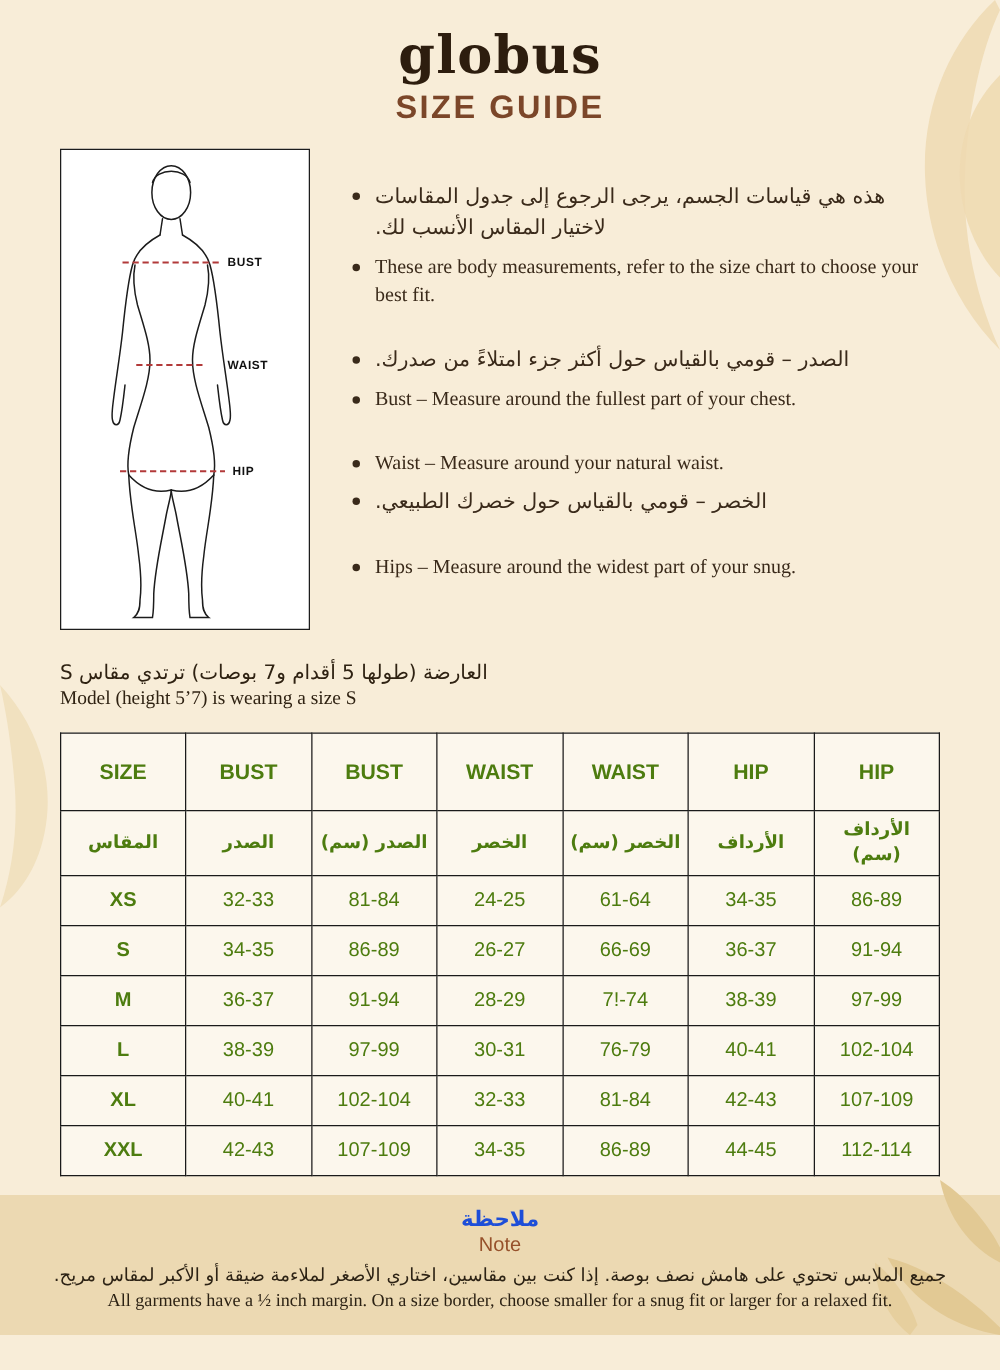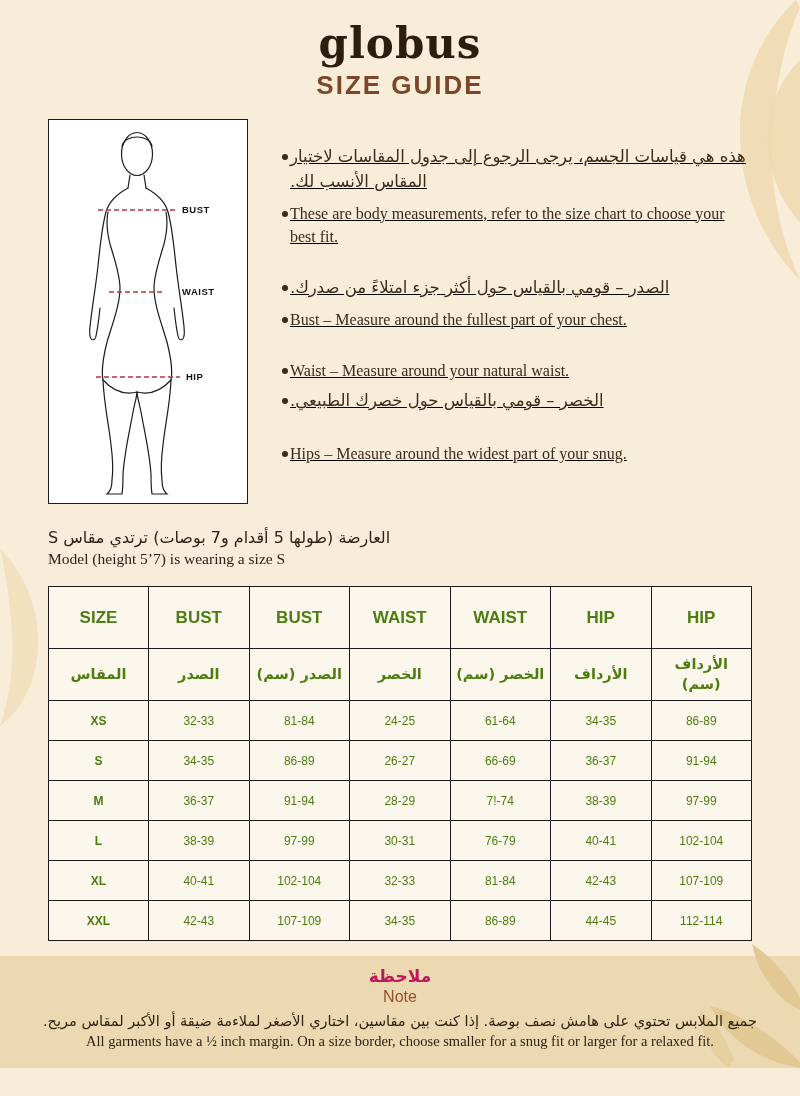--- a/index.html
+++ b/index.html
@@ -17,44 +17,44 @@
   
   .header { position:relative; text-align:center; padding-top:22px; z-index:1; }
   .brand { font-family:"DejaVu Serif",serif; font-weight:bold; font-size:42px; line-height:1.05; color:#2d1d0e; letter-spacing:1px; }
   .title { font-size:26px; font-weight:bold; letter-spacing:2px; color:#7b4629; margin-top:4px; }
 
   
   .main { position:relative; display:flex; gap:34px; padding:0 48px; margin-top:18px; z-index:1; }
   .figure-box { width:200px; height:385px; background:#ffffff; border:1.5px solid #1c1c1c; flex:0 0 auto; }
   .bullets { flex:1; padding-top:26px; }
   .bullet-group { margin-bottom:28px; }
-  .bullet-item { display:flex; gap:2px; align-items:flex-start; margin-bottom:7px;text-decoration:underline; }
+  .bullet-item { display:flex; gap:12px; align-items:flex-start; margin-bottom:7px; }
   .dot { width:6px; height:6px; border-radius:50%; background:#3a2a1a; margin-top:9px; flex:0 0 auto; }
   .bullets p { color:#3a2a1a; }
   p.ar-text { font-size:16.5px; line-height:1.5; direction:rtl; text-align:left; width:100%; font-family:"DejaVu Sans",sans-serif; }
   p.en-text { font-size:16px; line-height:1.45; font-family:"Liberation Serif",serif; }
 
   
   .model-note { margin:24px 48px 0; color:#2f2212; position:relative; z-index:1; }
   .model-note .ar-line { font-size:16px; direction:rtl; text-align:left; font-family:"DejaVu Sans",sans-serif; margin-bottom:3px; }
   .model-note .en-line { font-size:15.5px; font-family:"Liberation Serif",serif; }
 
   
   .size-table { width:704px; margin:18px 48px 0; border-collapse:collapse; table-layout:fixed;
                 background:rgba(255,255,255,0.55); position:relative; z-index:1; }
   .size-table th, .size-table td { border:1.5px solid #1a1a1a; text-align:center; vertical-align:middle; color:#4d7c0f; }
   .size-table th.h-en { font-size:17px; line-height:1.3; padding:8px 2px; height:62px; font-weight:bold; }
   .size-table th.h-ar { font-size:14.5px; line-height:1.35; padding:6px 2px; height:52px; font-weight:bold; font-family:"DejaVu Sans",sans-serif; direction:rtl; }
-  .size-table td { font-size:12px; height:40px;margin-top:24px; }
+  .size-table td { font-size:16px; height:40px;margin-top:24px; }
   .size-table td.size-col { font-weight:bold; }
 
   
   .note-strip { position:absolute; left:0; bottom:0; width:800px; height:112px; background:#ecd9b2; text-align:center; padding-top:10px; }
   .note-inner { position:relative; z-index:1; padding:0 10px; }
-  .note-title-ar { font-size:17px; font-weight:bold; color:#be185d; font-family:"DejaVu Sans",sans-serif; }
+  .note-title-ar { font-size:17px; font-weight:bold; color:#1d4ed8; font-family:"DejaVu Sans",sans-serif; }
   .note-title-en { font-size:16px; font-weight:normal; color:#96512b; margin-top:2px; }
   .note-body-ar { font-size:14.5px; color:#2c2214; margin-top:7px; direction:rtl; font-family:"DejaVu Sans",sans-serif; }
   .note-body-en { font-size:14.5px; color:#2c2214; margin-top:4px; font-family:"Liberation Serif",serif; }
 </style>
 </head>
 <body>
 
 <div class="page">
 
   <svg class="deco deco-tr" width="100" height="290" viewBox="0 0 100 290">

